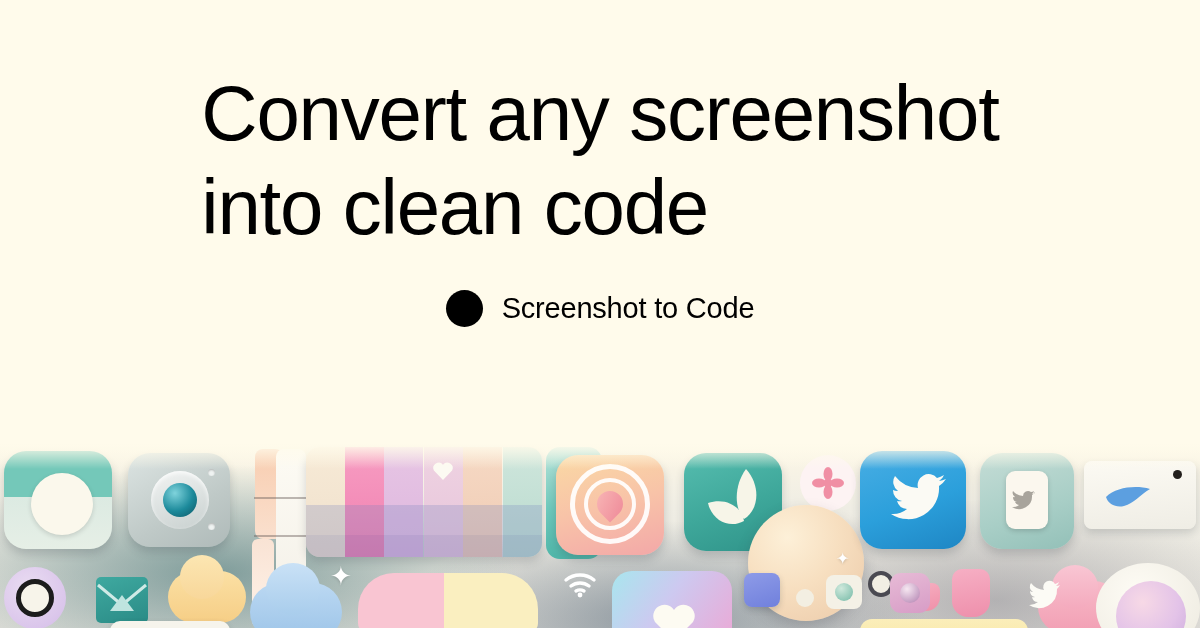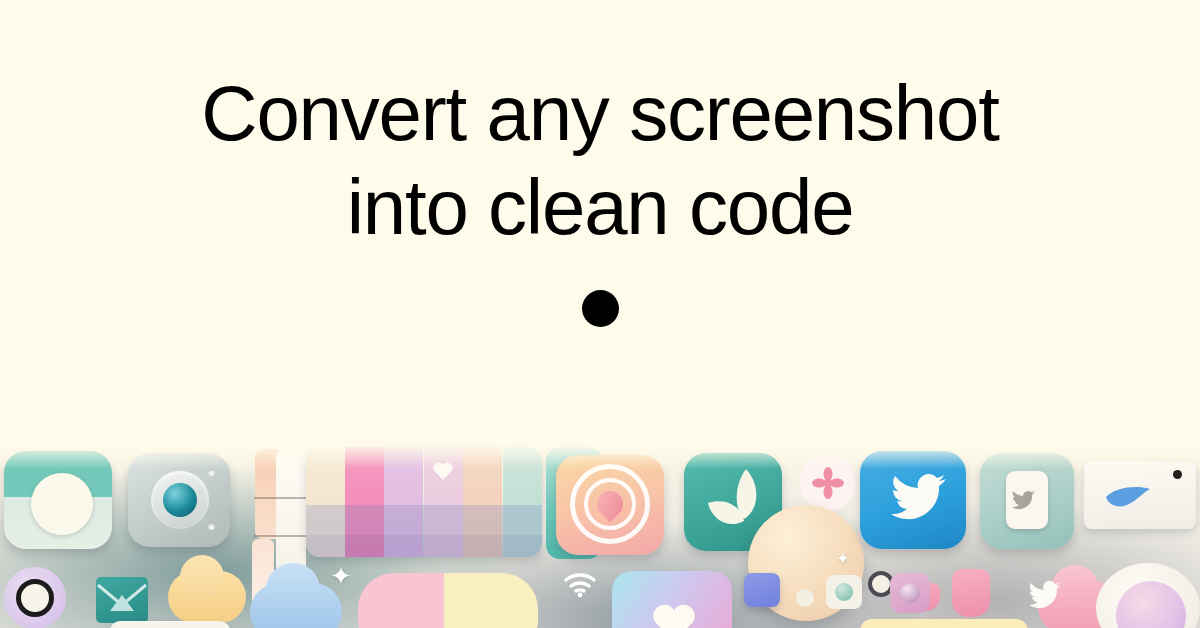--- a/index.html
+++ b/index.html
@@ -29,21 +29,21 @@
     justify-content:center;
     padding-bottom:50px;
     z-index:5;
   }
   .headline {
     font-size:78px;
     line-height:94px;
     font-weight:400;
     letter-spacing:-1.2px;
     color:#000000;
-    text-align:center;
+    text-align:left;
     white-space:pre-line;
   }
   .brand-row {
     display:flex;
     align-items:center;
     gap:19px;
     margin-top:36px;
   }
   .brand-dot {
     width:37px; height:37px;
@@ -236,20 +236,21 @@
 <body>
 
 <div class="og-card">
 
   <div class="hero">
     <h1 class="headline">Convert any screenshot
 into clean code</h1>
 
     <div class="brand-row">
       <span class="brand-dot"></span>
+      <span class="brand-name">Screenshot to Code</span>
     </div>
   </div>
 
   <div class="collage">
 
     <div class="tile rr t-teal">
       <span class="t-teal-inner"></span>
     </div>
 
     <div class="tile rr t-cam">

